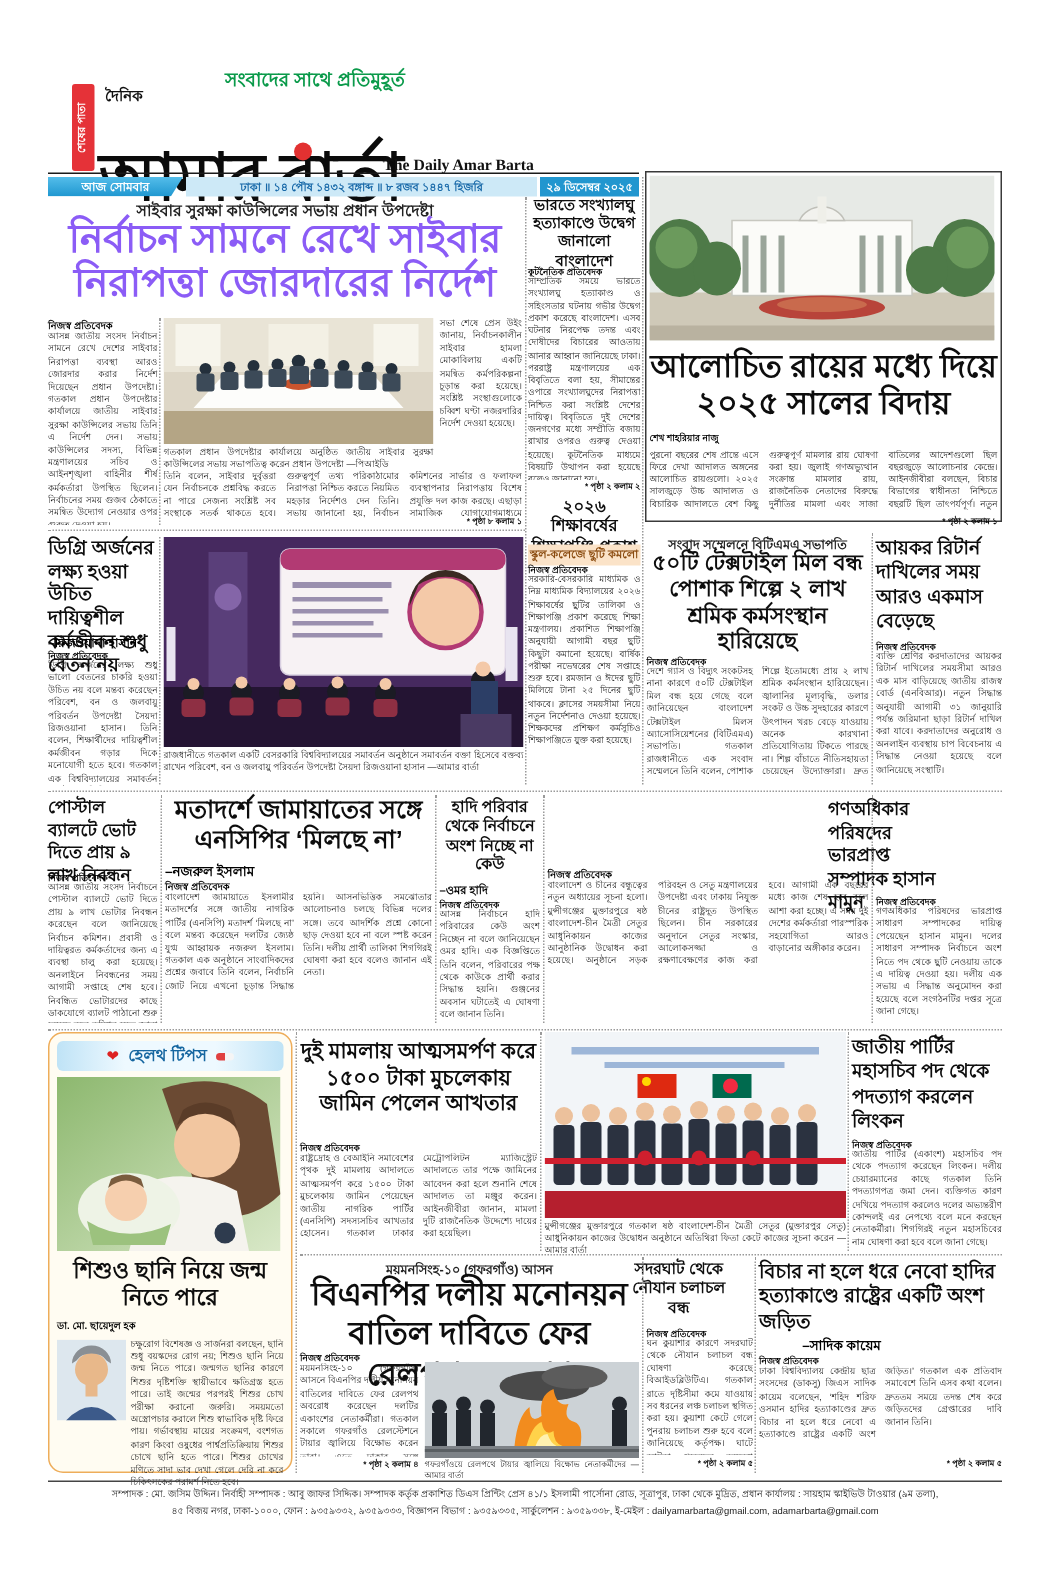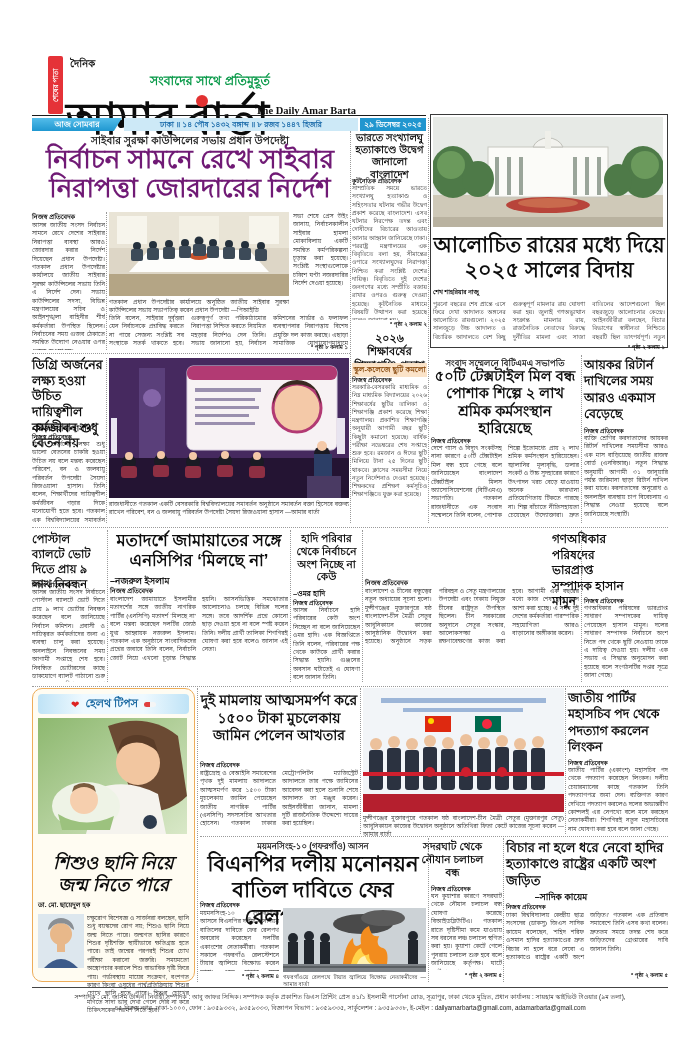--- a/index.html
+++ b/index.html
@@ -33,33 +33,33 @@
   .cols3{column-count:3;column-gap:7px;}
   .caption{font-size:6px;line-height:1.35;color:#222;text-align:justify;}
 </style>
 </head>
 <body>
 
 <div id="page">
 
   <div class="abs" id="edition-tab" style="left:48px;top:56px;width:15px;height:58px;">শেষের পাতা</div>
   <div class="abs" style="left:70px;top:56px;font-size:10px;font-weight:bold;">দৈনিক</div>
-  <div class="abs" id="tagline" style="left:150px;top:44px;margin-top:28px;">সংবাদের সাথে প্রতিমুহূর্ত</div>
+  <div class="abs" id="tagline" style="left:150px;top:44px;">সংবাদের সাথে প্রতিমুহূর্ত</div>
   <div class="abs" id="logo" style="left:66px;top:60px;width:290px;margin-top:37px;">আমার বার্তা</div>
   <div class="abs" style="left:196px;top:95px;width:12px;height:12px;border-radius:50%;background:#e23131;"></div>
   <div class="abs" id="eng-title" style="left:180px;top:105px;width:176px;">The Daily Amar Barta</div>
   <div class="abs" style="left:32px;top:115px;width:394px;border-top:1.5px solid #1a1a1a;"></div>
 
   <div class="abs datebox" style="left:32px;top:118px;width:90px;height:13px;font-size:8px;
        background:linear-gradient(#54bdea,#1f97d0);clip-path:polygon(0 0,100% 0,91% 100%,0 100%);">আজ সোমবার</div>
   <div class="abs datebox" style="left:124px;top:118px;width:234px;height:13px;background:#cde9f7;color:#1768a8;font-size:7.5px;">ঢাকা ॥ ১৪ পৌষ ১৪৩২ বঙ্গাব্দ ॥ ৮ রজব ১৪৪৭ হিজরি</div>
   <div class="abs datebox" style="left:360px;top:118px;width:66px;height:13px;background:#2196cf;font-size:7.5px;">২৯ ডিসেম্বর ২০২৫</div>
 
   <div class="abs kicker c" style="left:32px;top:133px;width:316px;font-size:10.5px;text-align:center;">সাইবার সুরক্ষা কাউন্সিলের সভায় প্রধান উপদেষ্টা</div>
-  <div class="abs c" style="left:32px;top:145px;width:316px;font-size:26px;font-weight:800;line-height:1.12;color:#701a75;">নির্বাচন সামনে রেখে সাইবার নিরাপত্তা জোরদারের নির্দেশ</div>
+  <div class="abs c" style="left:32px;top:145px;width:316px;font-size:26px;font-weight:800;line-height:1.12;color:#8b5cf6;">নির্বাচন সামনে রেখে সাইবার নিরাপত্তা জোরদারের নির্দেশ</div>
   <div class="abs byline" style="left:32px;top:212px;">নিজস্ব প্রতিবেদক</div>
   <div class="abs body" style="left:32px;top:221px;width:73px;height:129px;">আসন্ন জাতীয় সংসদ নির্বাচন সামনে রেখে দেশের সাইবার নিরাপত্তা ব্যবস্থা আরও জোরদার করার নির্দেশ দিয়েছেন প্রধান উপদেষ্টা। গতকাল প্রধান উপদেষ্টার কার্যালয়ে জাতীয় সাইবার সুরক্ষা কাউন্সিলের সভায় তিনি এ নির্দেশ দেন। সভায় কাউন্সিলের সদস্য, বিভিন্ন মন্ত্রণালয়ের সচিব ও আইনশৃঙ্খলা বাহিনীর শীর্ষ কর্মকর্তারা উপস্থিত ছিলেন। নির্বাচনের সময় গুজব ঠেকাতে সমন্বিত উদ্যোগ নেওয়ার ওপর গুরুত্ব দেওয়া হয়।</div>
 
   <div class="abs" style="left:109px;top:212px;width:180px;height:84px;overflow:hidden;">
     <svg width="180" height="84" viewBox="0 0 180 84">
       <rect width="180" height="84" fill="#ddd6c6"></rect>
       <rect x="0" y="0" width="180" height="36" fill="#e9e4d6"></rect>
       <rect x="8" y="4" width="30" height="28" fill="#f7f5ec"></rect>
         <rect x="70" y="4" width="40" height="28" fill="#f3f0e4"></rect>
       <rect x="140" y="4" width="30" height="28" fill="#f7f5ec"></rect>
@@ -249,21 +249,21 @@
       <path d="M70 8 q40 -14 70 10 l9 60 q-20 20 -50 14 z" fill="#6b4a33"></path>
       <circle cx="100" cy="45" r="22" fill="#f2c6a0"></circle>
       <path d="M80 32 q20 -16 40 2 l-4 -12 q-18 -10 -32 0 z" fill="#5a3c28"></path>
       <path d="M60 70 q30 -10 60 6 l8 40 l-80 0 z" fill="#f5f3ee"></path>
       <ellipse cx="48" cy="88" rx="34" ry="24" fill="#eef3e6"></ellipse>
       <circle cx="46" cy="82" r="14" fill="#f6cfae"></circle>
       <path d="M34 74 q12 -10 24 0 l-2 -6 q-10 -6 -20 0 z" fill="#7a5c3e"></path>
       <path d="M20 96 q26 16 56 2 l-4 14 l-48 0 z" fill="#9cc27e"></path>
       <circle cx="112" cy="104" r="7" fill="#2e3b4e"></circle>
     </svg>
-    <div class="hl c" style="font-size:18px;margin-top:19px;font-style:italic;">শিশুও ছানি নিয়ে জন্ম নিতে পারে</div>
+    <div class="hl c" style="font-size:15px;margin-top:5px;">শিশুও ছানি নিয়ে জন্ম নিতে পারে</div>
     <div class="byline" style="margin-top:3px;font-size:6.5px;">ডা. মো. ছায়েদুল হক</div>
     <div style="margin-top:3px;overflow:hidden;height:104px;">
       <svg width="46" height="54" viewBox="0 0 46 54" style="float:left;margin:0 3px 2px 0;">
         <rect width="46" height="54" fill="#dde7ee"></rect>
         <circle cx="23" cy="20" r="11" fill="#e8b88a"></circle>
         <path d="M10 16 a13 12 0 0 1 26 0 l-3 -2 a11 8 0 0 0 -20 0 z" fill="#8a8f94"></path>
         <path d="M6 54 q17 -18 34 0 z" fill="#3c5a8a"></path>
         <rect x="19" y="30" width="8" height="8" fill="#e8b88a"></rect>
       </svg>
       <div class="body" style="height:104px;">চক্ষুরোগ বিশেষজ্ঞ ও সার্জনরা বলছেন, ছানি শুধু বয়স্কদের রোগ নয়; শিশুও ছানি নিয়ে জন্ম নিতে পারে। জন্মগত ছানির কারণে শিশুর দৃষ্টিশক্তি স্থায়ীভাবে ক্ষতিগ্রস্ত হতে পারে। তাই জন্মের পরপরই শিশুর চোখ পরীক্ষা করানো জরুরি। সময়মতো অস্ত্রোপচার করালে শিশু স্বাভাবিক দৃষ্টি ফিরে পায়। গর্ভাবস্থায় মায়ের সংক্রমণ, বংশগত কারণ কিংবা ওষুধের পার্শ্বপ্রতিক্রিয়ায় শিশুর চোখে ছানি হতে পারে। শিশুর চোখের মণিতে সাদা ভাব দেখা গেলে দেরি না করে চিকিৎসকের পরামর্শ নিতে হবে।</div>

